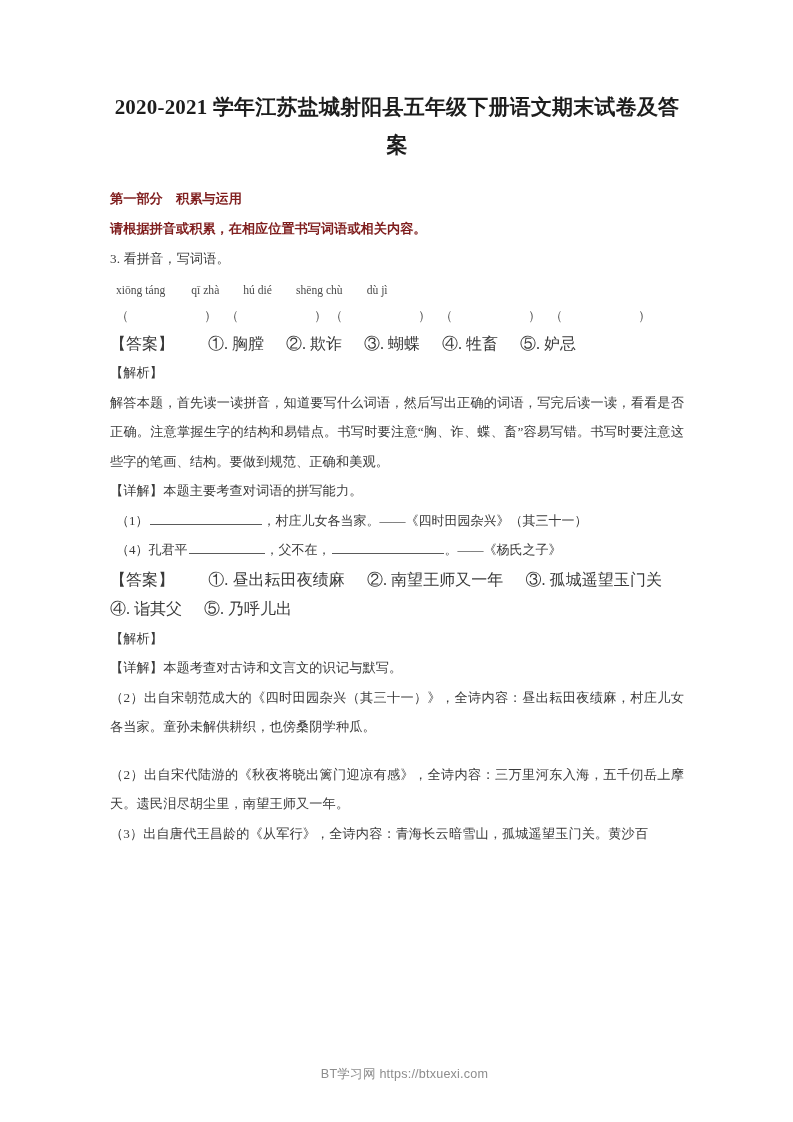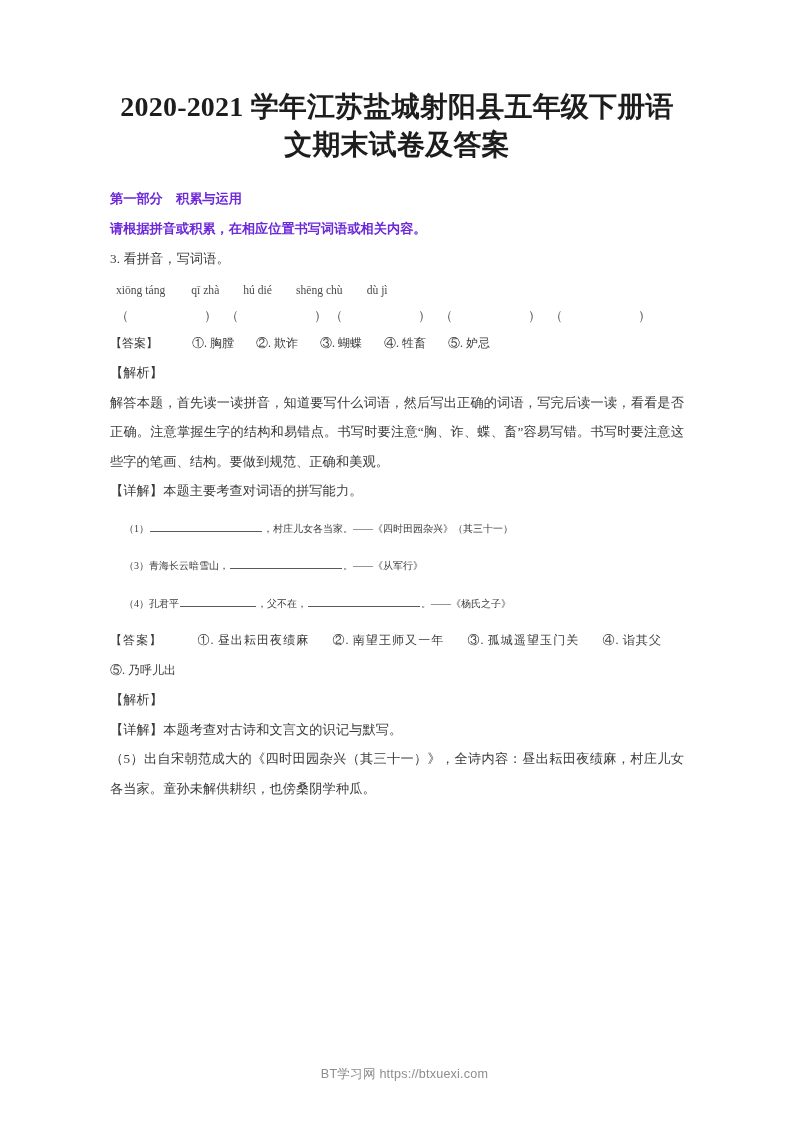--- a/index.html
+++ b/index.html
@@ -24,21 +24,21 @@
   }
   .content {
     position: absolute;
     left: 110px;
     top: 88px;
     width: 574px;
   }
 
   
   .doc-title {
-    font-size: 28px;
+    font-size: 21px;
     line-height: 38px;
     text-align: center;
     color: #1d1d1d;
     letter-spacing: 0.2px;
     margin: 0 0 0 0;
     padding: 0 2px;
   }
 
   
   .para {
@@ -48,21 +48,21 @@
     margin: 0;
     text-align: justify;
     text-justify: inter-ideograph;
     letter-spacing: 0.1px;
   }
 
   .section-head {
     font-size: 13.2px;
     line-height: 30px;
     font-weight: bold;
-    color: #6d28d9;
+    color: #7f1d1d;
     margin: 0;
   }
   .gap-top-1 { margin-top: 20px; }
 
   
   .pinyin-row {
     margin: 6px 0 0 0;
     padding-left: 6px;
     font-size: 11.6px;
     line-height: 22px;
@@ -88,21 +88,21 @@
   .bk { display: inline-block; }
   .bk-a { width: 104px; }
   .bk-b { width: 98px; }
   .bk-c { width: 104px; }
   .bk-d { width: 104px; }
   .bk-e { width: 104px; }
   .bk-gap { display: inline-block; width: 6px; }
 
   
   .answer-row {
-    font-size: 12px;
+    font-size: 16px;
     line-height: 29.5px;
     color: #3a3a3a;
     margin: 0;
     text-align: justify;
   }
   .ans-label { margin-right: 16px; }
   .ans-item { white-space: nowrap; }
   .ans-sp { display: inline-block; width: 18px; }
   .ans-sp-wide { display: inline-block; width: 22px; }
 
@@ -111,24 +111,24 @@
     display: inline-block;
     border-bottom: 1px solid #5a5a5a;
     vertical-align: baseline;
     height: 14px;
     margin: 0 1px;
   }
   .blank-lg { width: 112px; }
   .blank-md { width: 76px; }
 
   .qline {
-    font-size: 10px;
+    font-size: 13px;
     line-height: 29.5px;
     color: #3a3a3a;
-    margin: 8px;
+    margin: 0;
     padding-left: 6px;
     white-space: nowrap;
   }
 
   .blank-spacer { height: 18px; }
 
   
   .footer {
     position: absolute;
     left: 8px;
@@ -172,38 +172,37 @@
     <p class="para">解答本题，首先读一读拼音，知道要写什么词语，然后写出正确的词语，写完后读一读，看看是否正确。注意掌握生字的结构和易错点。书写时要注意“胸、诈、蝶、畜”容易写错。书写时要注意这些字的笔画、结构。要做到规范、正确和美观。</p>
 
     <p class="para">【详解】本题主要考查对词语的拼写能力。</p>
 
 
     <div class="qline">
       <span>（1）</span><span class="blank blank-lg"></span><span>，村庄儿女各当家。——《四时田园杂兴》（其三十一）</span>
     </div>
 
 
-    <div class="qline">
-      <span>（3）</span><span>青海长云暗雪山，</span><span class="blank blank-lg"></span><span>。——《从军行》</span>
-    </div>
 
     <div class="qline">
       <span>（4）</span><span>孔君平</span><span class="blank blank-md"></span><span>，父不在，</span><span class="blank blank-lg"></span><span>。——《杨氏之子》</span>
     </div>
 
     <div class="answer-row">
       <span class="ans-label">【答案】</span><span class="ans-sp"></span><span class="ans-item">①. 昼出耘田夜绩麻</span><span class="ans-sp-wide"></span><span class="ans-item">②. 南望王师又一年</span><span class="ans-sp-wide"></span><span class="ans-item">③. 孤城遥望玉门关</span><span class="ans-sp-wide"></span><span class="ans-item">④. 诣其父</span><span class="ans-sp-wide"></span><span class="ans-item">⑤. 乃呼儿出</span>
     </div>
 
     <p class="para">【解析】</p>
 
     <p class="para">【详解】本题考查对古诗和文言文的识记与默写。</p>
 
-    <p class="para">（5）出自宋朝范成大的《四时田园杂兴（其三十一）》，全诗内容：昼出耘田夜绩麻，村庄儿女各当家。童孙未解供耕织，也傍桑阴学种瓜。</p>
+    <p class="para">（2）出自宋朝范成大的《四时田园杂兴（其三十一）》，全诗内容：昼出耘田夜绩麻，村庄儿女各当家。童孙未解供耕织，也傍桑阴学种瓜。</p>
 
     <div class="blank-spacer"></div>
 
-
+    <p class="para">（2）出自宋代陆游的《秋夜将晓出篱门迎凉有感》，全诗内容：三万里河东入海，五千仞岳上摩天。遗民泪尽胡尘里，南望王师又一年。</p>
+
+    <p class="para">（3）出自唐代王昌龄的《从军行》，全诗内容：青海长云暗雪山，孤城遥望玉门关。黄沙百</p>
 
   </div>
 
   <div class="footer">BT学习网 https://btxuexi.com</div>
 </div>
 
 </body></html>

